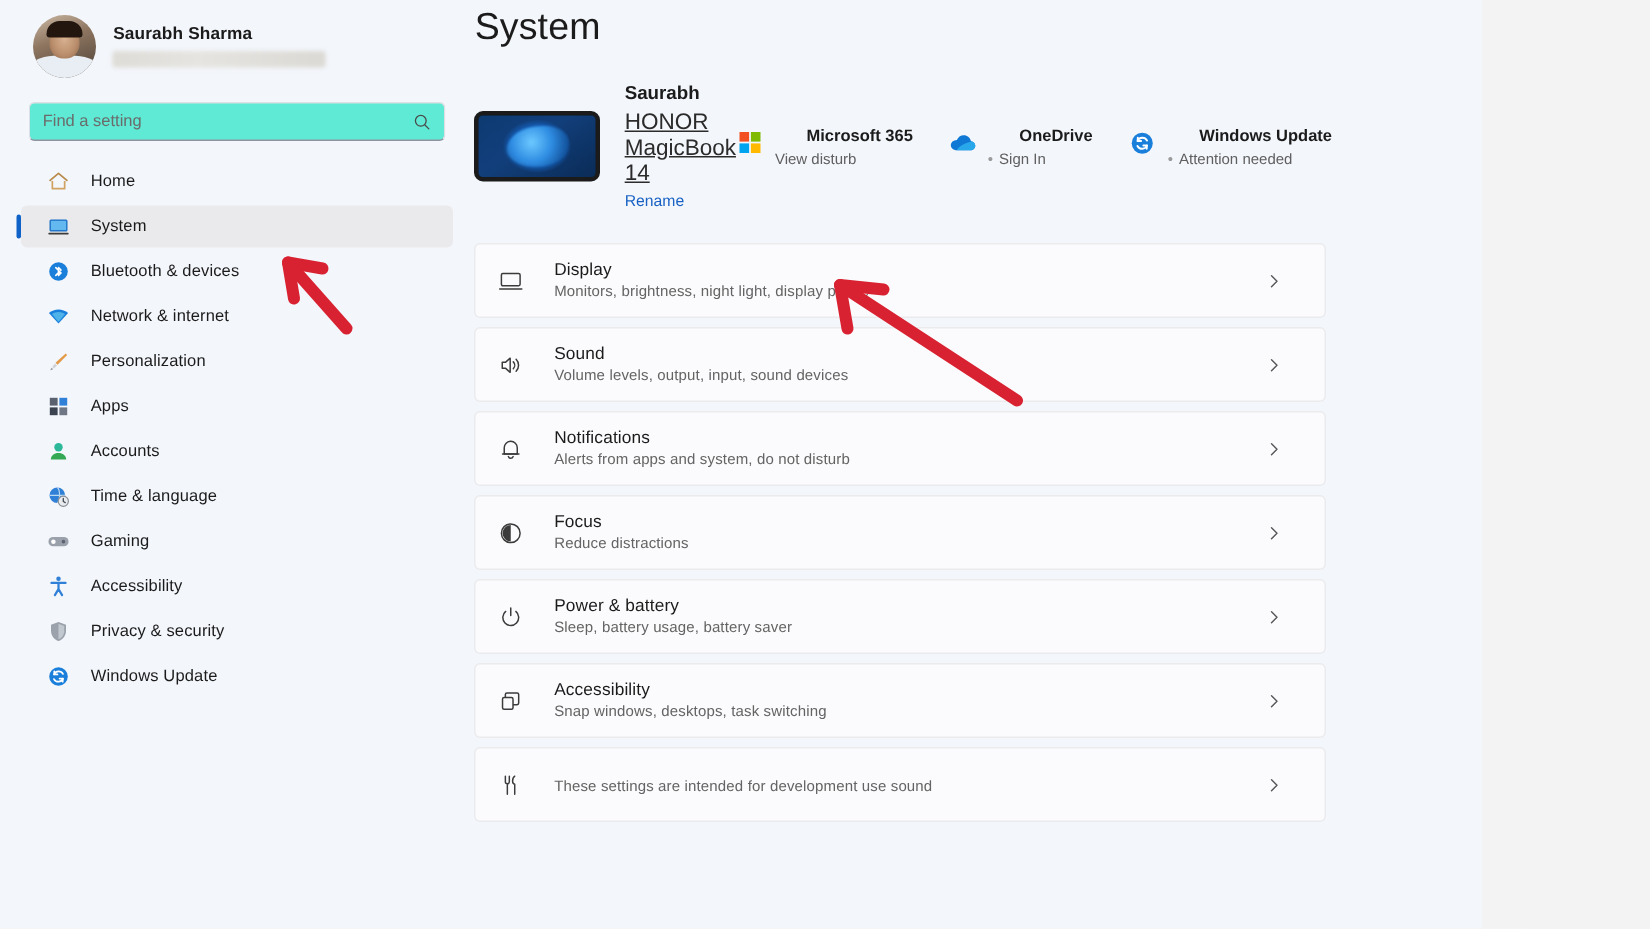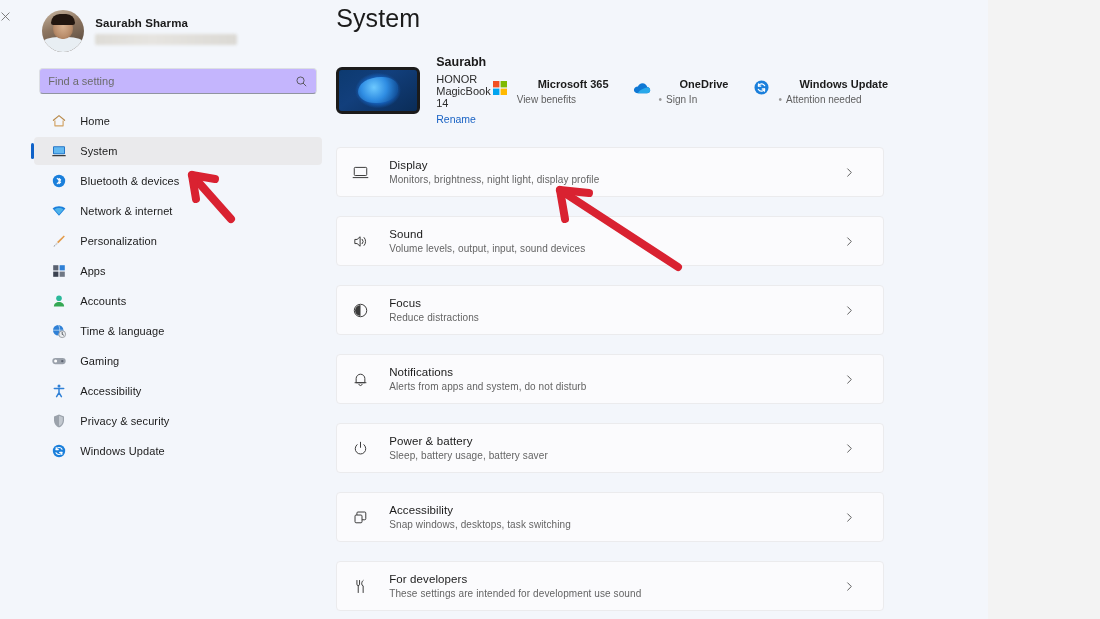--- a/index.html
+++ b/index.html
@@ -111,21 +111,21 @@
     margin-top: 5px;
     width: 142px; height: 11px;
     border-radius: 2px;
     background: linear-gradient(90deg,#dedcd7,#e6e4e0 40%,#dbd9d4);
     filter: blur(1.4px);
   }
 
   .search-wrap { padding: 12px 11px 0 11px; }
   .search-box {
     height: 26px;
-    background: #c4b5fd;
+    background: #5eead4;
     border: 1px solid #dcdfe3;
     border-bottom-color: #9094a0;
     border-radius: 4px;
     display: flex;
     align-items: center;
     padding: 0 8px;
   }
   .search-box input {
     flex: 1 1 auto;
     border: none; outline: none;
@@ -216,23 +216,24 @@
     background: radial-gradient(circle at 40% 40%, #6dc9ff 0%, #2f8de3 45%, #14559f 80%, transparent 100%);
     filter: blur(.6px);
   }
   .device-info { margin-left: 16px; }
   .device-name {
     font-size: 12.5px;
     font-weight: bold;
     color: #1b1b1b;
   }
   .device-model {
-    font-size: 11px;
+    font-size: 15px;
     color: #2b2b2b;
     margin-top: 4px;
+    text-decoration: underline;
   }
   .device-rename {
     font-size: 10.5px;
     color: #1a63c4;
     margin-top: 4px;
     cursor: pointer;
   }
 
   .status-widgets {
     margin-left: auto;
@@ -274,21 +275,21 @@
   
   .settings-list {
     margin-top: 22px;
     padding-right: 104px;
   }
   .setting-row {
     height: 50px;
     background: #fbfbfd;
     border: 1px solid #ebebed;
     border-radius: 4px;
-    margin-bottom: 19px;
+    margin-bottom: 6px;
     display: flex;
     align-items: center;
     padding: 0 28px 0 12px;
   }
   .row-icon {
     width: 22px; height: 22px;
     flex: 0 0 22px;
     display: flex; align-items: center; justify-content: center;
     color: #3b3b3b;
     margin-right: 18px;
@@ -534,21 +535,21 @@
             <span class="sw-icon">
               <svg width="16" height="16" viewBox="0 0 16 16">
                 <rect x="1" y="1" width="6.4" height="6.4" fill="#f25022"></rect>
                 <rect x="8.6" y="1" width="6.4" height="6.4" fill="#7fba00"></rect>
                 <rect x="1" y="8.6" width="6.4" height="6.4" fill="#00a4ef"></rect>
                 <rect x="8.6" y="8.6" width="6.4" height="6.4" fill="#ffb900"></rect>
               </svg>
             </span>
             <div>
               <div class="sw-title">Microsoft 365</div>
-              <div class="sw-sub">View benefits</div>
+              <div class="sw-sub">View disturb</div>
             </div>
           </div>
 
           <div class="status-widget">
             <span class="sw-icon">
               <svg width="18" height="14" viewBox="0 0 20 14">
                 <path d="M5.4 12.8h10.1c2 0 3.6-1.5 3.6-3.4 0-1.8-1.4-3.2-3.2-3.4C15.4 3.5 13.2 1.6 10.6 1.6 8.2 1.6 6.2 3.1 5.5 5.2 2.9 5.3 1 7 1 9.1c0 2 1.9 3.7 4.4 3.7z" fill="#0f78d4"></path>
                 <path d="M5.4 12.8h10.1c2 0 3.6-1.5 3.6-3.4 0-1.5-1-2.8-2.4-3.2-2 .1-9.8 2.8-11.3 6.6z" fill="#28a8ea"></path>
               </svg>
             </span>
@@ -609,46 +610,46 @@
           <span class="row-chevron">
             <svg width="11" height="11" viewBox="0 0 12 12" fill="none">
                 <path d="M4 2l4 4-4 4" stroke="currentColor" stroke-width="1.05" stroke-linecap="round" stroke-linejoin="round"></path>
               </svg>
           </span>
         </div>
 
         <div class="setting-row">
           <span class="row-icon">
             <svg width="17" height="17" viewBox="0 0 18 18" fill="none">
+              <path d="M4.4 12.4V8a4.6 4.6 0 019.2 0v4.4z" stroke="currentColor" stroke-width="1.05" stroke-linejoin="round"></path>
+              <path d="M3.2 12.4h11.6" stroke="currentColor" stroke-width="1.05" stroke-linecap="round"></path>
+              <path d="M7.3 14.2a1.8 1.8 0 003.4 0" stroke="currentColor" stroke-width="1.05" stroke-linecap="round"></path>
+            </svg>
+          </span>
+          <div class="row-text">
+            <div class="row-title">Notifications</div>
+            <div class="row-sub">Alerts from apps and system, do not disturb</div>
+          </div>
+          <span class="row-chevron">
+            <svg width="11" height="11" viewBox="0 0 12 12" fill="none">
+                <path d="M4 2l4 4-4 4" stroke="currentColor" stroke-width="1.05" stroke-linecap="round" stroke-linejoin="round"></path>
+              </svg>
+          </span>
+        </div>
+
+        <div class="setting-row">
+          <span class="row-icon">
+            <svg width="17" height="17" viewBox="0 0 18 18" fill="none">
               <circle cx="9" cy="9" r="6.6" stroke="currentColor" stroke-width="1.05"></circle>
               <path d="M9 3.2a5.8 5.8 0 000 11.6z" fill="currentColor"></path>
             </svg>
           </span>
           <div class="row-text">
             <div class="row-title">Focus</div>
             <div class="row-sub">Reduce distractions</div>
-          </div>
-          <span class="row-chevron">
-            <svg width="11" height="11" viewBox="0 0 12 12" fill="none">
-                <path d="M4 2l4 4-4 4" stroke="currentColor" stroke-width="1.05" stroke-linecap="round" stroke-linejoin="round"></path>
-              </svg>
-          </span>
-        </div>
-
-        <div class="setting-row">
-          <span class="row-icon">
-            <svg width="17" height="17" viewBox="0 0 18 18" fill="none">
-              <path d="M4.4 12.4V8a4.6 4.6 0 019.2 0v4.4z" stroke="currentColor" stroke-width="1.05" stroke-linejoin="round"></path>
-              <path d="M3.2 12.4h11.6" stroke="currentColor" stroke-width="1.05" stroke-linecap="round"></path>
-              <path d="M7.3 14.2a1.8 1.8 0 003.4 0" stroke="currentColor" stroke-width="1.05" stroke-linecap="round"></path>
-            </svg>
-          </span>
-          <div class="row-text">
-            <div class="row-title">Notifications</div>
-            <div class="row-sub">Alerts from apps and system, do not disturb</div>
           </div>
           <span class="row-chevron">
             <svg width="11" height="11" viewBox="0 0 12 12" fill="none">
                 <path d="M4 2l4 4-4 4" stroke="currentColor" stroke-width="1.05" stroke-linecap="round" stroke-linejoin="round"></path>
               </svg>
           </span>
         </div>
 
         <div class="setting-row">
           <span class="row-icon">
@@ -689,21 +690,20 @@
         </div>
 
         <div class="setting-row">
           <span class="row-icon">
             <svg width="17" height="17" viewBox="0 0 18 18" fill="none">
               <path d="M5.2 2.6v4a1.4 1.4 0 102.8 0v-4M6.6 8v7.4" stroke="currentColor" stroke-width="1.05" stroke-linecap="round"></path>
               <path d="M11.8 2.6c-1 .6-1.5 2-1.5 3.6 0 1.2.5 1.9 1.5 2.1v7.1" stroke="currentColor" stroke-width="1.05" stroke-linecap="round" stroke-linejoin="round"></path>
             </svg>
           </span>
           <div class="row-text">
-            <div class="row-title">For developers</div>
             <div class="row-sub">These settings are intended for development use sound</div>
           </div>
           <span class="row-chevron">
             <svg width="11" height="11" viewBox="0 0 12 12" fill="none">
                 <path d="M4 2l4 4-4 4" stroke="currentColor" stroke-width="1.05" stroke-linecap="round" stroke-linejoin="round"></path>
               </svg>
           </span>
         </div>
 
       </div>

